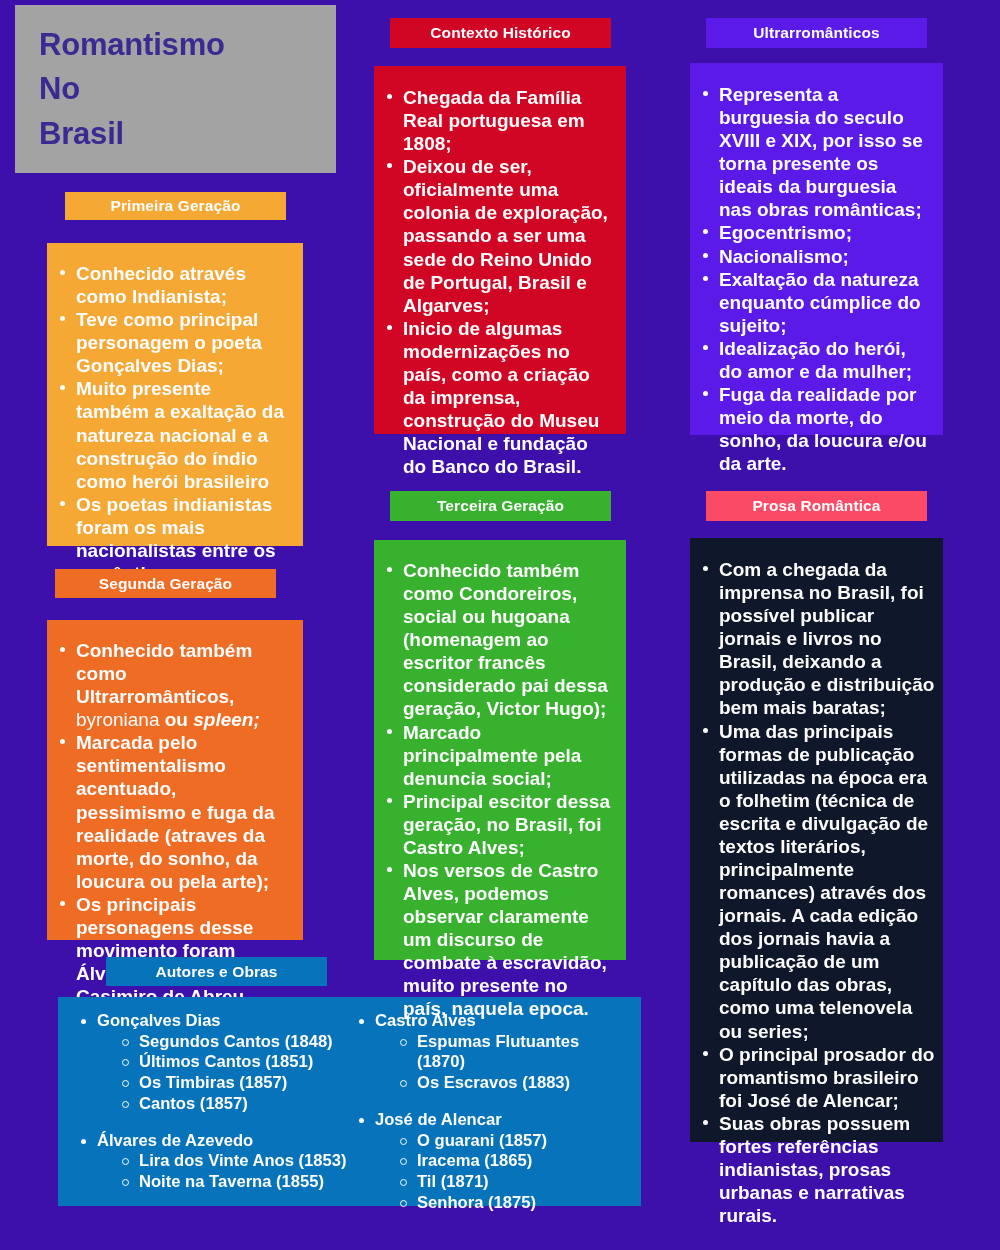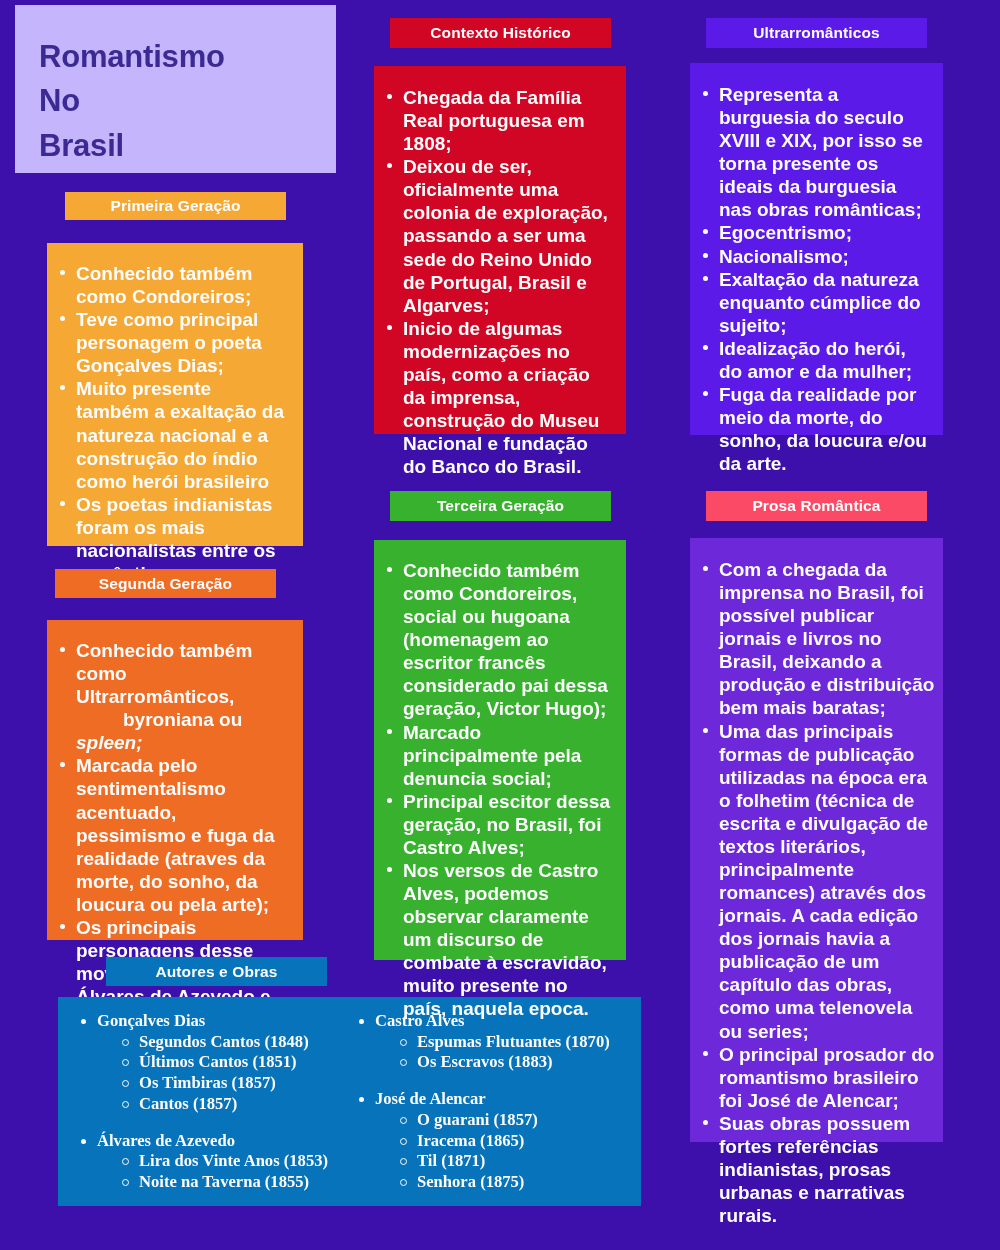--- a/index.html
+++ b/index.html
@@ -66,22 +66,22 @@
     background: currentColor;
   }
 
   
   #title-card {
     position: absolute;
     left: 15px;
     top: 5px;
     width: 321px;
     height: 168px;
-    background: #c4b5fd;
-    padding: 30px 0 0 24px;
+    background: #a3a3a3;
+    padding: 18px 0 0 24px;
   }
   #title-card .line {
     color: #3b2a92;
     font-weight: 700;
     font-size: 31px;
     line-height: 1.43;
     letter-spacing: -.2px;
   }
 
   
@@ -100,26 +100,25 @@
   #card-contexto    { left: 374px; top: 66px;  width: 252px; height: 368px; background: #d00624; padding: 20px 14px 0 6px; }
 
   #badge-terceira   { left: 390px; top: 491px; width: 221px; height: 30px; background: #37b12e; }
   #card-terceira    { left: 374px; top: 540px; width: 252px; height: 420px; background: #37b12e; padding: 19px 14px 0 6px; }
 
   
   #badge-caracteristicas { left: 706px; top: 18px;  width: 221px; height: 30px; background: #5b1ae8; }
   #card-caracteristicas  { left: 690px; top: 63px;  width: 253px; height: 372px; background: #5b1ae8; padding: 20px 14px 0 6px; }
 
   #badge-prosa      { left: 706px; top: 491px; width: 221px; height: 30px; background: #fa4a66; }
-  #card-prosa       { left: 690px; top: 538px; width: 253px; height: 604px; background: #6d28d9; padding: 20px 6px 0 6px; }
+  #card-prosa       { left: 690px; top: 538px; width: 253px; height: 604px; background: #0f172a; padding: 20px 6px 0 6px; }
 
   
   #card-autores .cols {
     display: flex;
-    font-family: Liberation Serif, serif;
   }
   #card-autores .col { width: 278px; }
 
   #card-autores .author {
     position: relative;
     padding-left: 23px;
     margin-bottom: 16px;
   }
   #card-autores .author:last-child { margin-bottom: 0; }
   #card-autores .author > .name {
@@ -151,39 +150,39 @@
     left: 2px;
     top: 7px;
     width: 5px;
     height: 5px;
     border-radius: 50%;
     border: 1.4px solid #fdfdfd;
     background: transparent;
     box-sizing: content-box;
   }
 
-  .normal { font-weight: 700; margin-left: 47px; }
+  .normal { font-weight: 400; }
   .ital   { font-style: italic; }
 </style>
 </head>
 <body>
 
 <div class="board">
 
   <div id="title-card">
     <div class="line">Romantismo</div>
     <div class="line">No</div>
     <div class="line">Brasil</div>
   </div>
 
   <div class="badge" id="badge-primeira">Primeira Geração</div>
 
   <div class="card" id="card-primeira">
     <ul>
-      <li>Conhecido também como Condoreiros;</li>
+      <li>Conhecido através como Indianista;</li>
       <li>Teve como principal personagem o poeta Gonçalves Dias;</li>
       <li>Muito presente também a exaltação da natureza nacional e a construção do índio como herói brasileiro</li>
       <li>Os poetas indianistas foram os mais nacionalistas entre os românticos;</li>
     </ul>
   </div>
 
   <div class="badge" id="badge-segunda">Segunda Geração</div>
 
   <div class="card" id="card-segunda">
     <ul>

